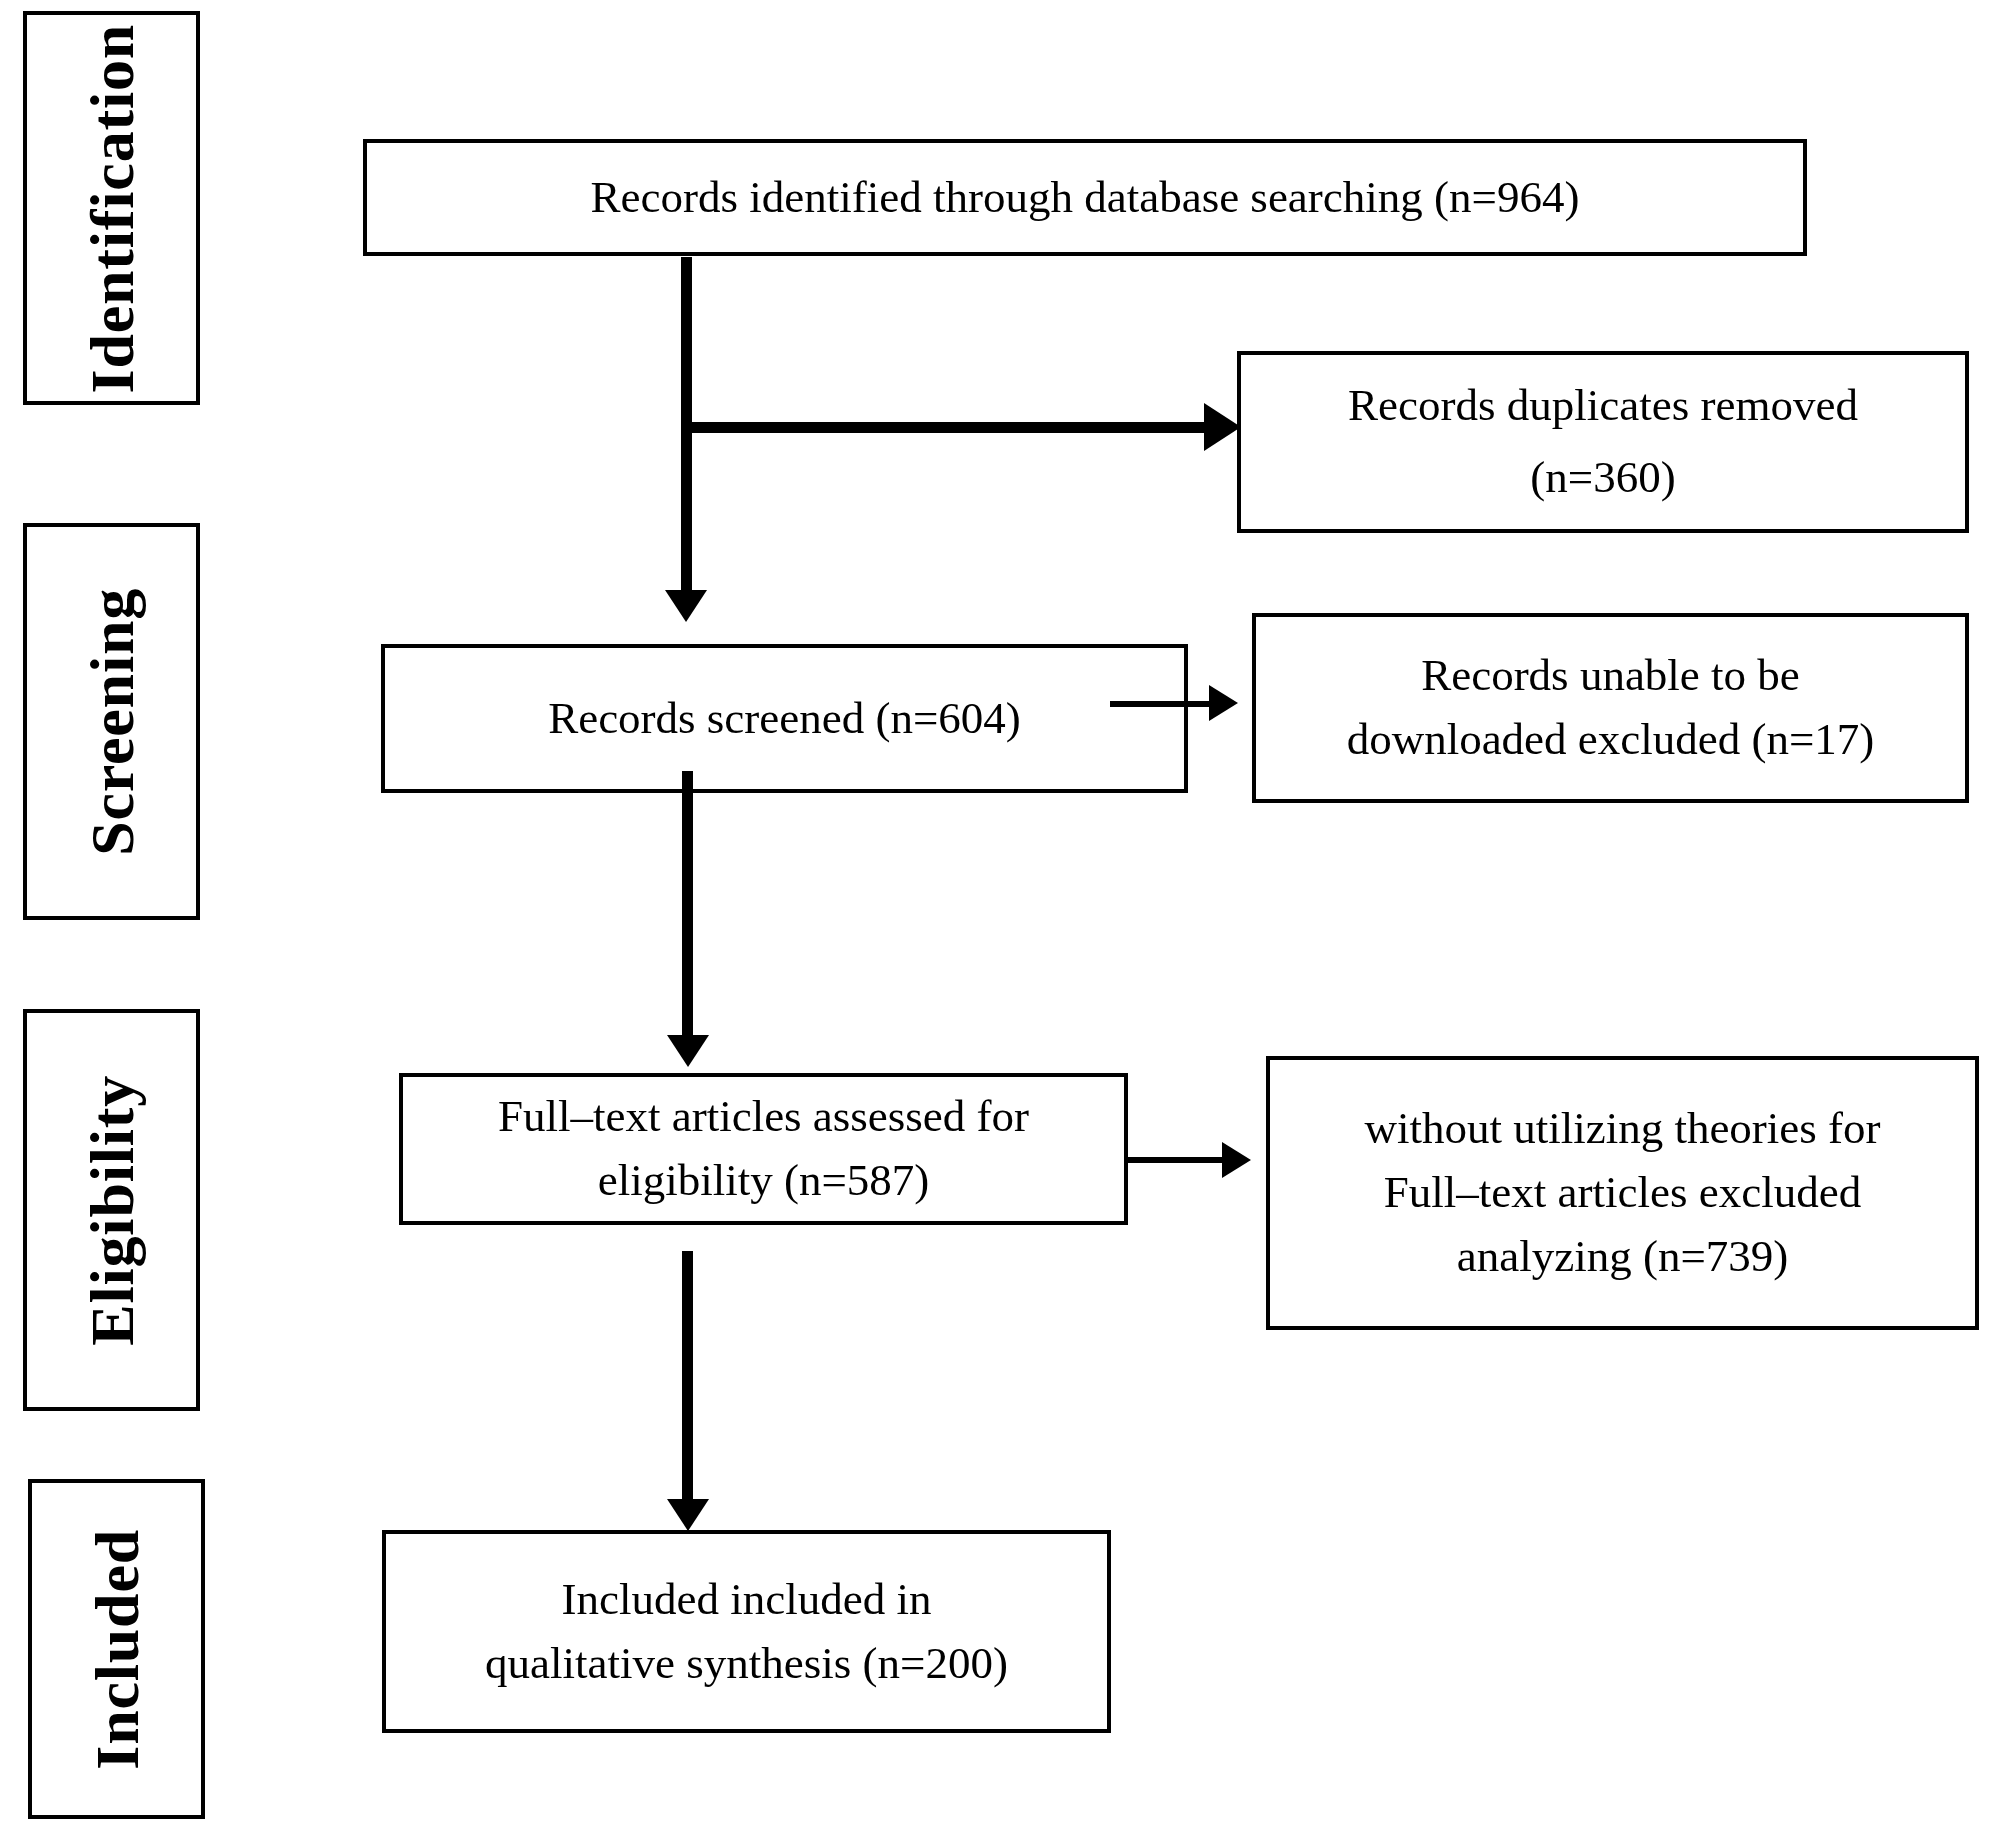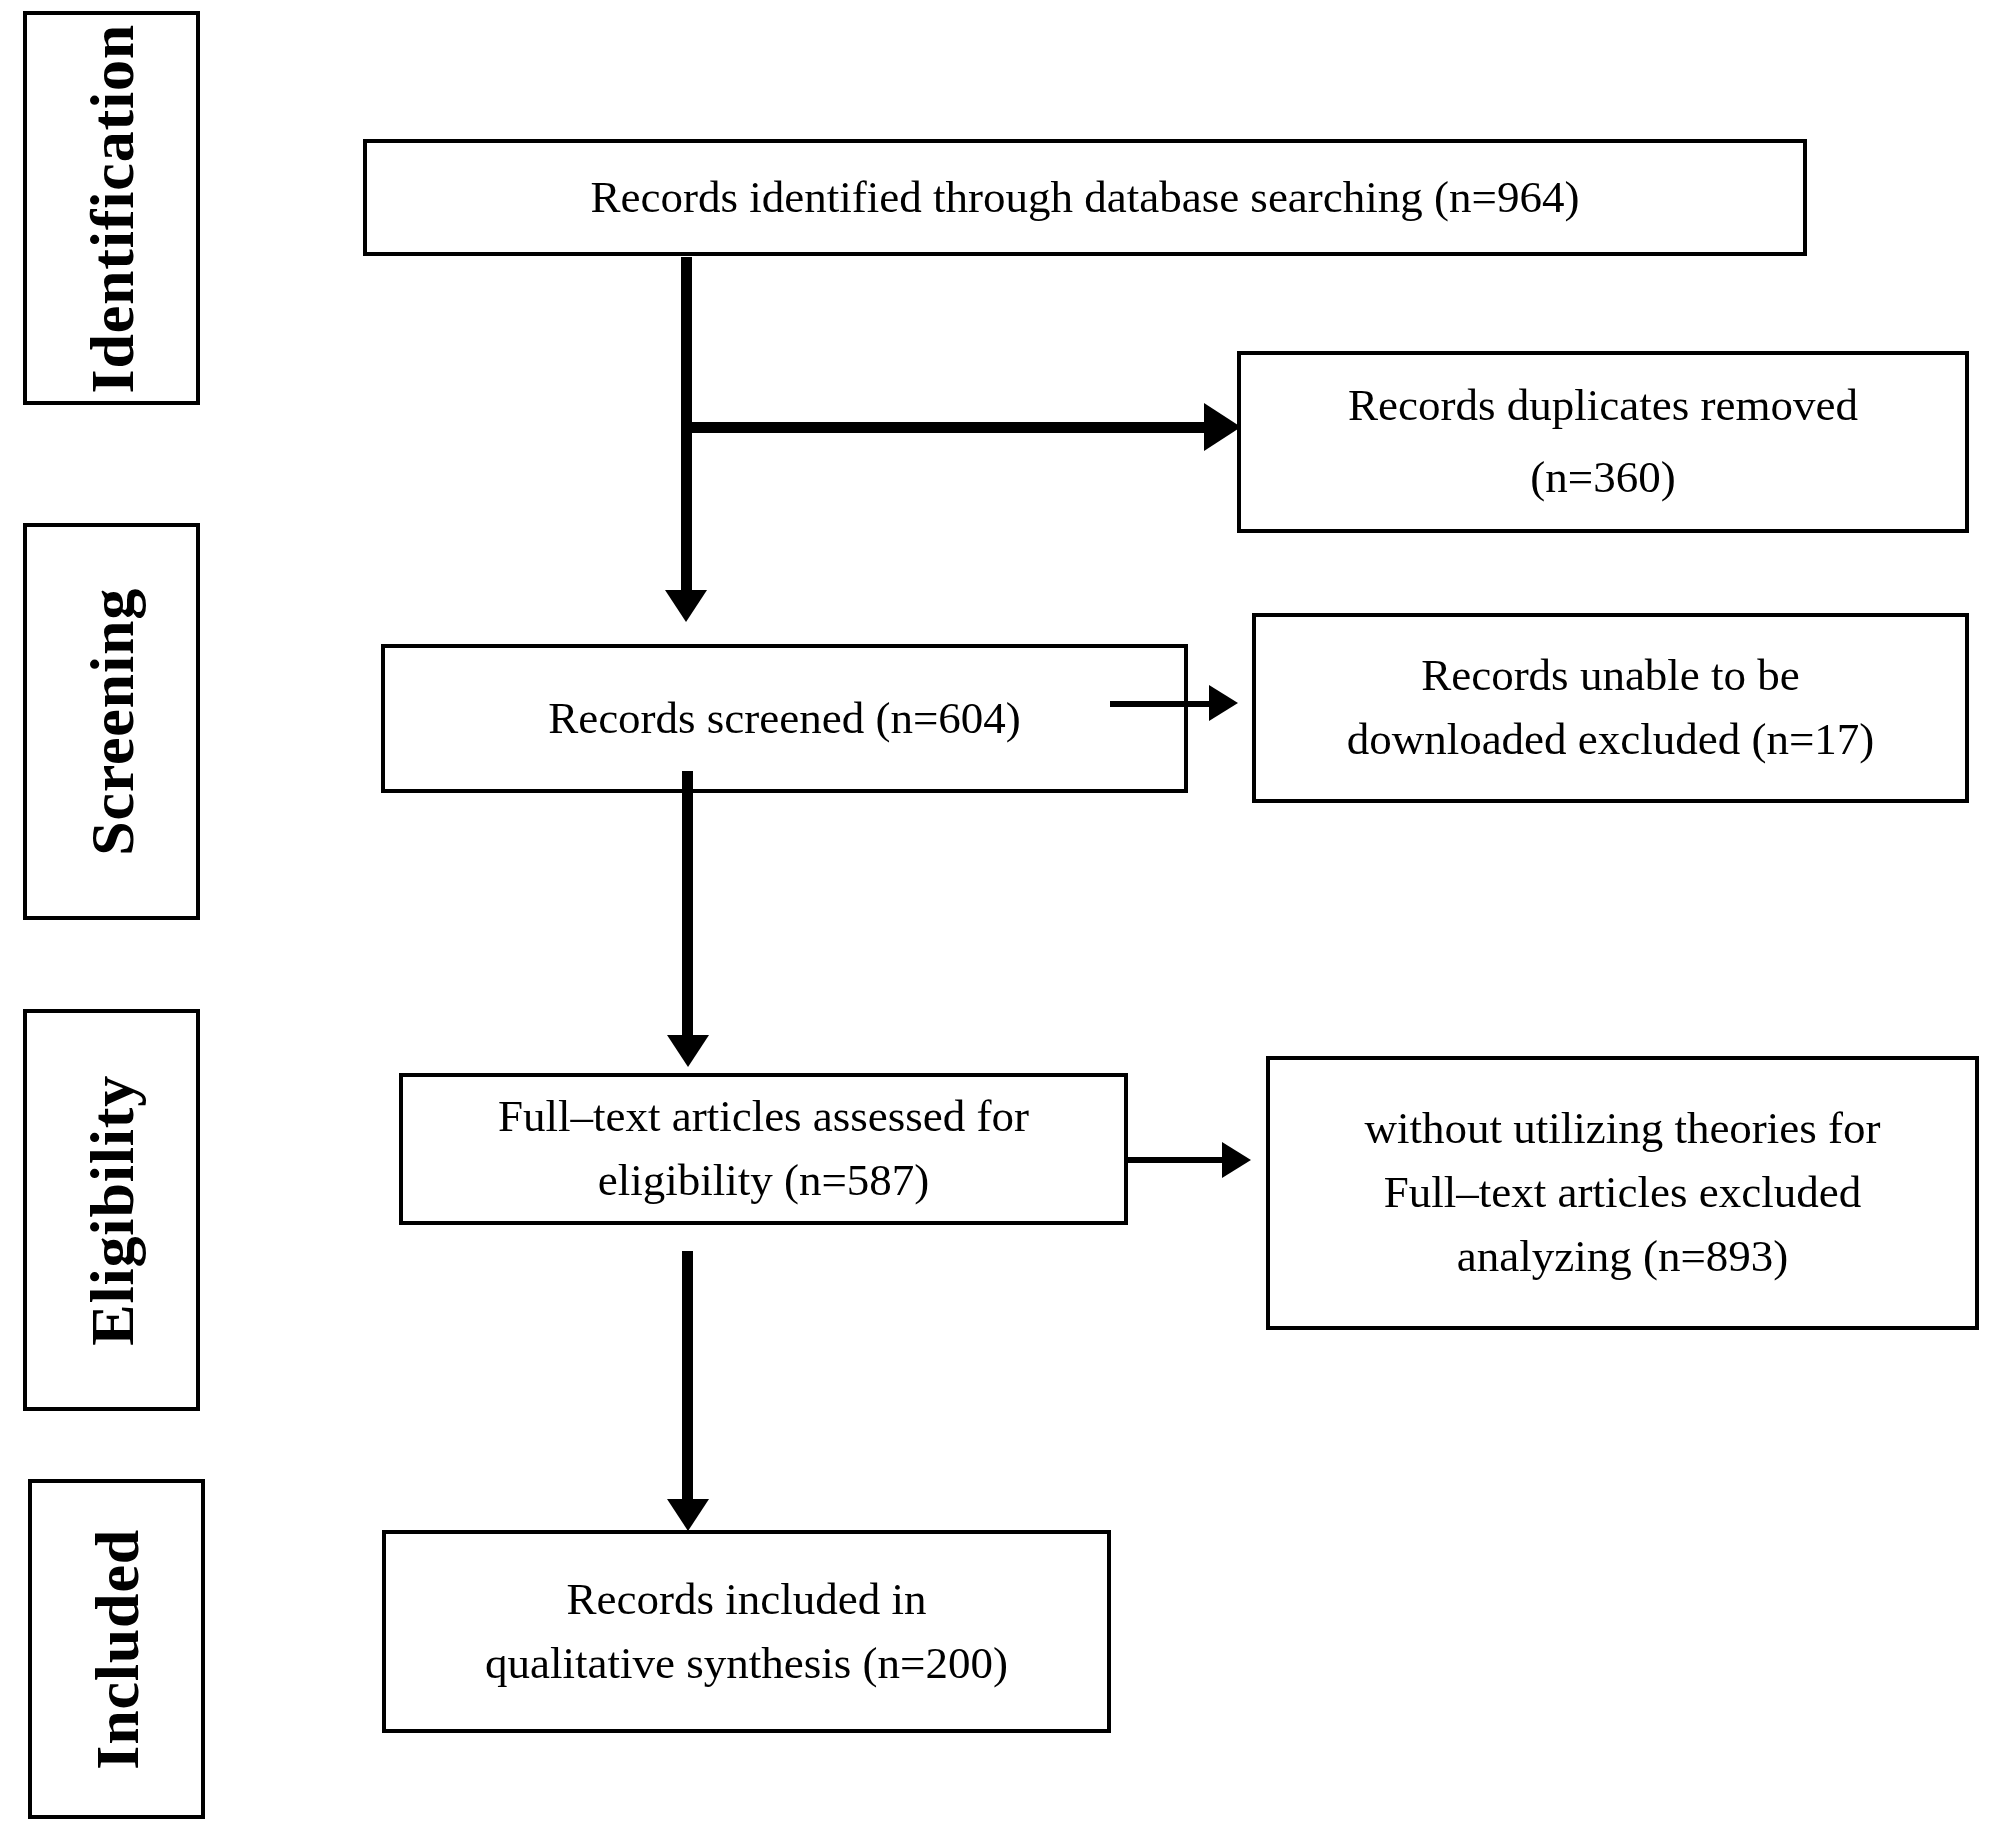--- a/index.html
+++ b/index.html
@@ -142,25 +142,25 @@
     <span class="line">Full–text articles assessed for</span>
     <span class="line">eligibility (n=587)</span>
   </div>
 
   <div class="h-line" style="left:1128px; top:1157px; width:97px; height:5.7px;"></div>
   <div class="arrow-right thin" style="left:1222px; top:1142px;"></div>
 
   <div class="node" style="left:1266px; top:1056px; width:713px; height:274px;">
     <span class="line">without utilizing theories for</span>
     <span class="line">Full–text articles excluded</span>
-    <span class="line">analyzing (n=893)</span>
+    <span class="line">analyzing (n=739)</span>
   </div>
 
   <div class="v-line" style="left:682px; top:1251px; width:11.3px; height:251px;"></div>
   <div class="arrow-down" style="left:667px; top:1499px;"></div>
 
   <div class="node" style="left:382px; top:1530px; width:729px; height:203px;">
-    <span class="line">Records included in</span>
+    <span class="line">Included included in</span>
     <span class="line">qualitative synthesis (n=200)</span>
   </div>
 
 </div>
 
 
 </body></html>

